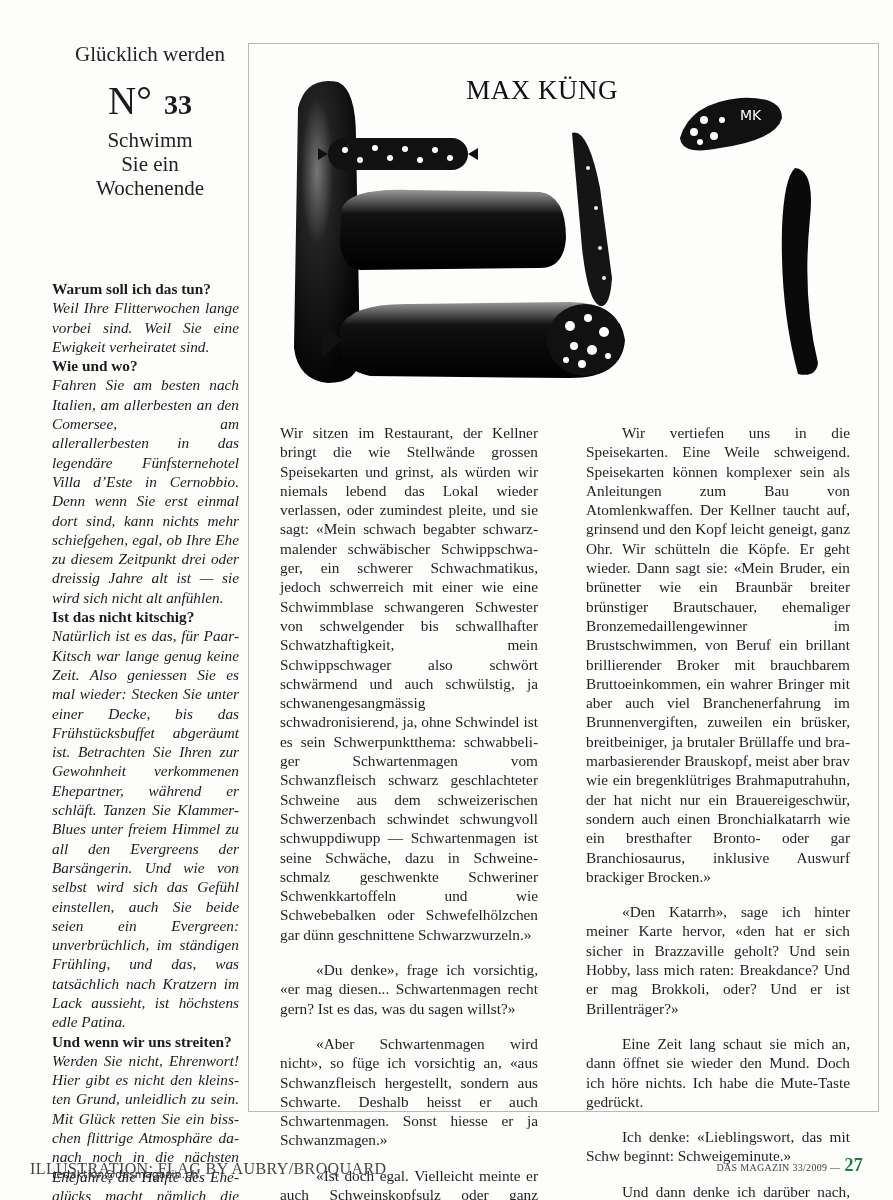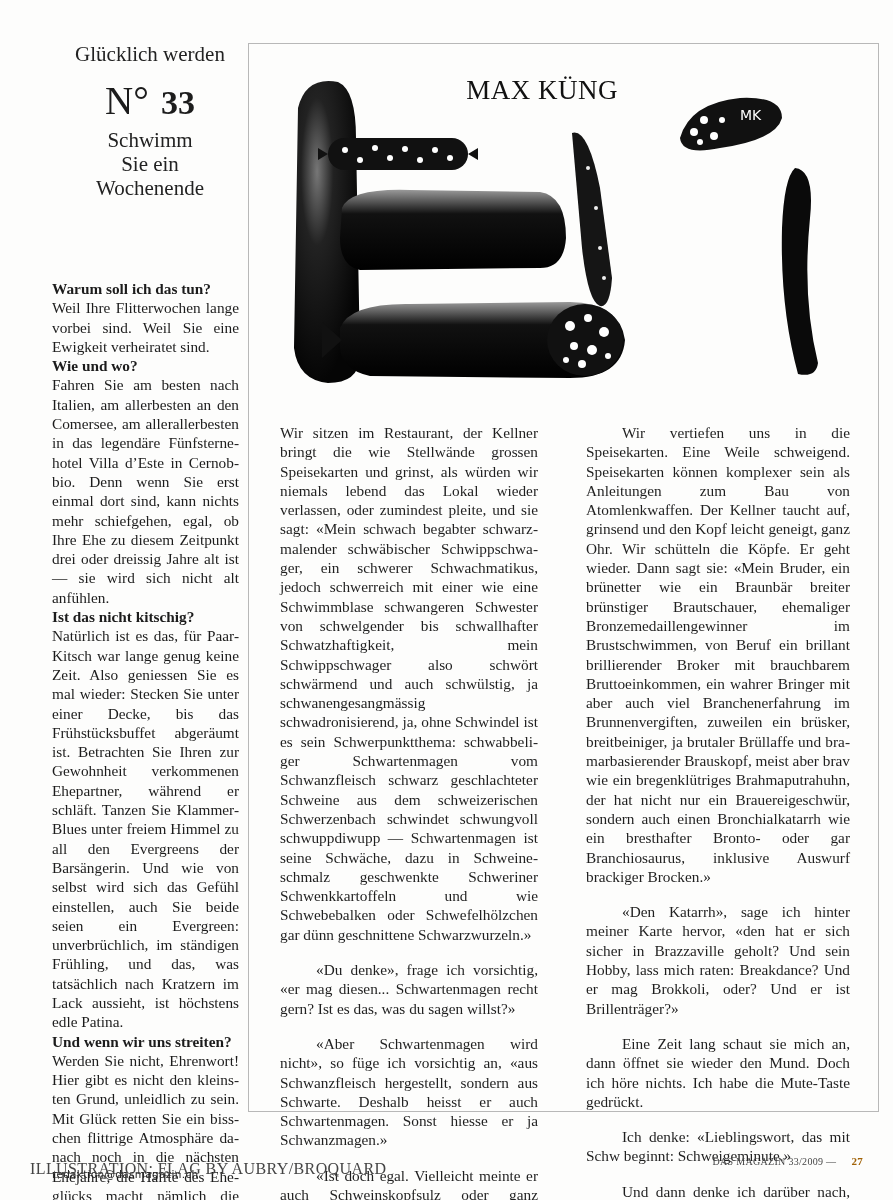--- a/index.html
+++ b/index.html
@@ -3,40 +3,40 @@
 <meta charset="utf-8">
 <style>
   html, body { margin: 0; padding: 0; }
   body {
     width: 893px; height: 1200px; background: #fdfdfc; position: relative; overflow: hidden;
     font-family: "Liberation Serif", "DejaVu Serif", serif; color: #1c1c1c;
   }
   .sidebar { position: absolute; left: 52px; top: 0; width: 186px; }
   .col-title { position: absolute; left: 0; width: 196px; top: 42px; text-align: center; font-size: 21px; color: #222; }
   .col-num { position: absolute; left: 0; width: 196px; top: 78px; text-align: center; font-size: 39px; }
-  .col-num .num { font-size: 34px; font-weight: bold; margin-left: 12px; text-align: right; }
+  .col-num .num { font-size: 28px; font-weight: bold; margin-left: 12px; text-align: right; }
   .col-sub { position: absolute; left: 0; width: 196px; top: 128px; text-align: center; font-size: 21px; line-height: 24px; color: #222; }
   .faq { position: absolute; left: 0; top: 279px; width: 187px; font-size: 15.3px; line-height: 19.3px; text-align: justify; hyphens: manual; }
   .faq .q { font-weight: bold; display: block; text-align: left; }
-  .faq .a { display: block; }
+  .faq .a { display: block; font-style: italic; }
   .email { position: absolute; left: 52px; top: 1168px; font-family: "DejaVu Sans", sans-serif; font-size: 10.5px; letter-spacing: 0.3px; color: #222; }
 
   .frame { position: absolute; left: 248px; top: 43px; width: 631px; height: 1069px; border: 1px solid #b8b8b8; box-sizing: border-box; }
   .author { position: absolute; left: 412px; top: 75px; width: 260px; text-align: center; font-size: 27px; letter-spacing: 0.5px; color: #111; }
   .illus { position: absolute; left: 270px; top: 78px; width: 600px; height: 330px; }
 
   .col { position: absolute; top: 407px; font-size: 15.3px; line-height: 19.3px; text-align: justify; color: #1f1f1f; }
   .col-a { left: 264px; width: 290px; }
   .col-b { left: 570px; width: 296px; }
   .col p { margin: 16px; text-indent: 0; }
   .col p.ind { text-indent: 36px; }
 
   .footer-left { position: absolute; left: 30px; top: 1160px; font-size: 16px; letter-spacing: 0.4px; color: #444; }
   .footer-right { position: absolute; right: 30px; top: 1155px; font-size: 10px; color: #444; letter-spacing: 0.3px; }
-  .footer-right .page { font-size: 11px; font-weight: bold; color: #a16207; margin-left: 15px; }
+  .footer-right .page { font-size: 18px; font-weight: bold; color: #15803d; margin-left: 4px; }
 </style>
 </head>
 <body>
 
 <div class="sidebar">
   <div class="col-title">Glücklich werden</div>
   <div class="col-num">
     <span>N°</span><span class="num">33</span>
   </div>
   <div class="col-sub">

